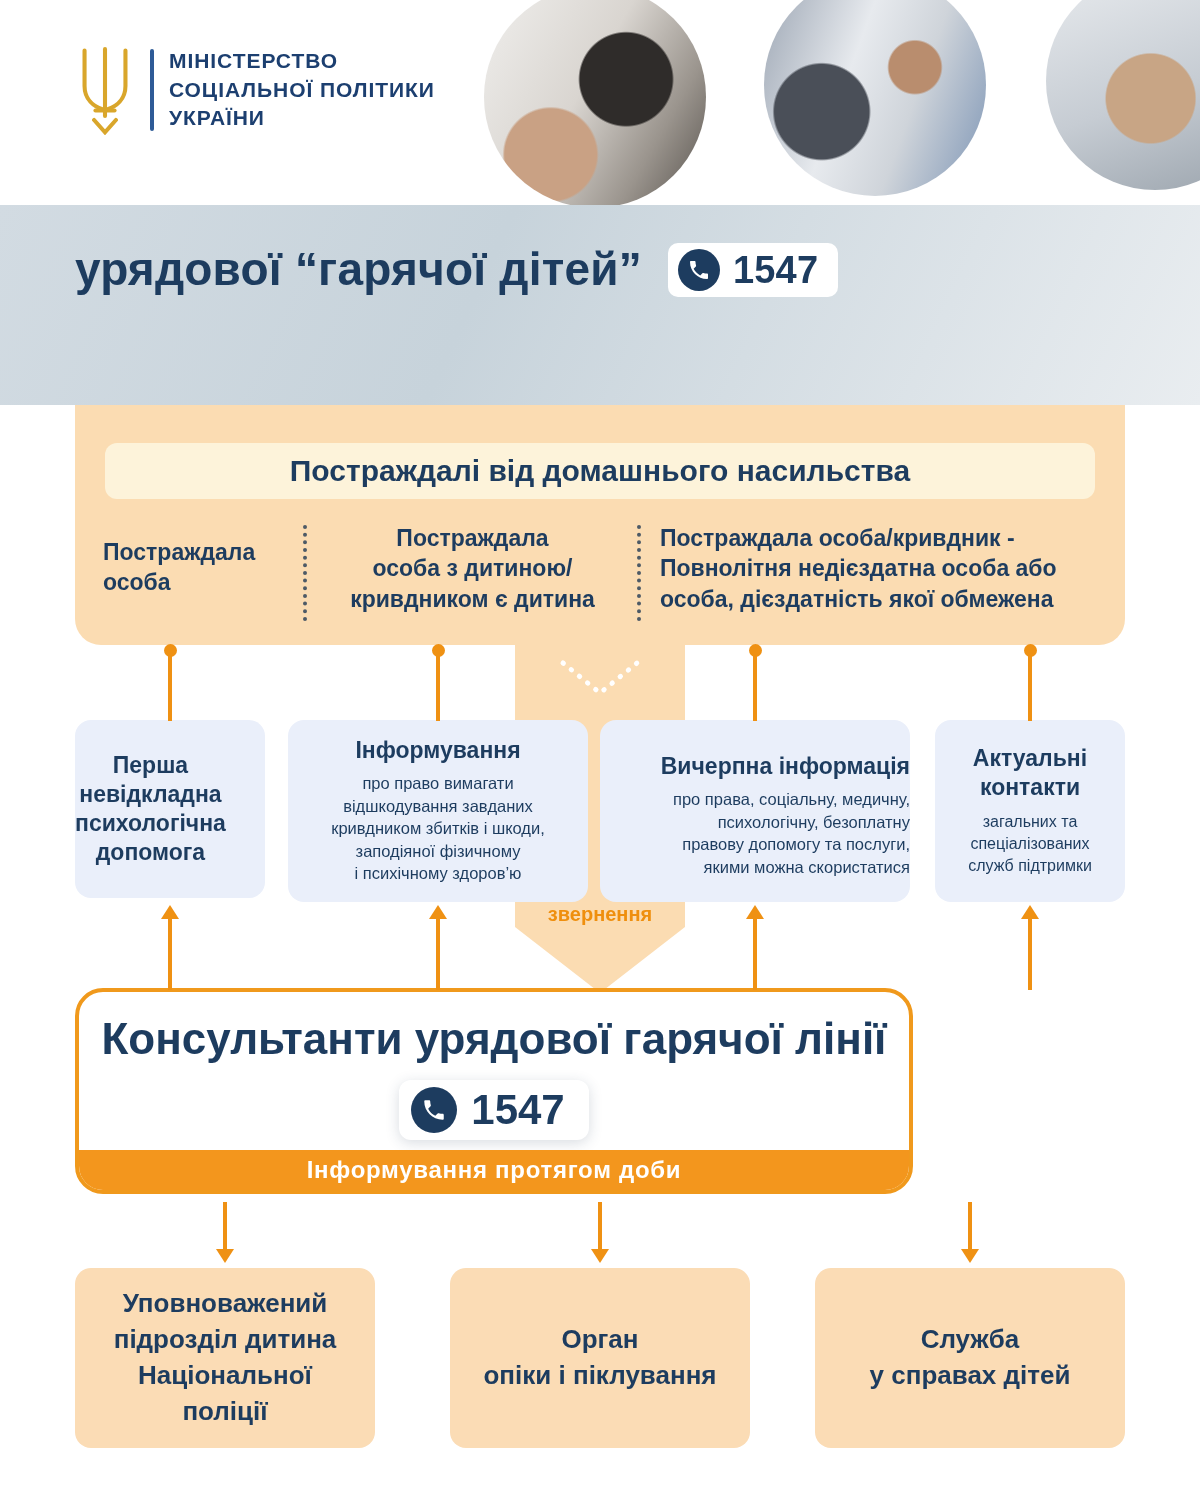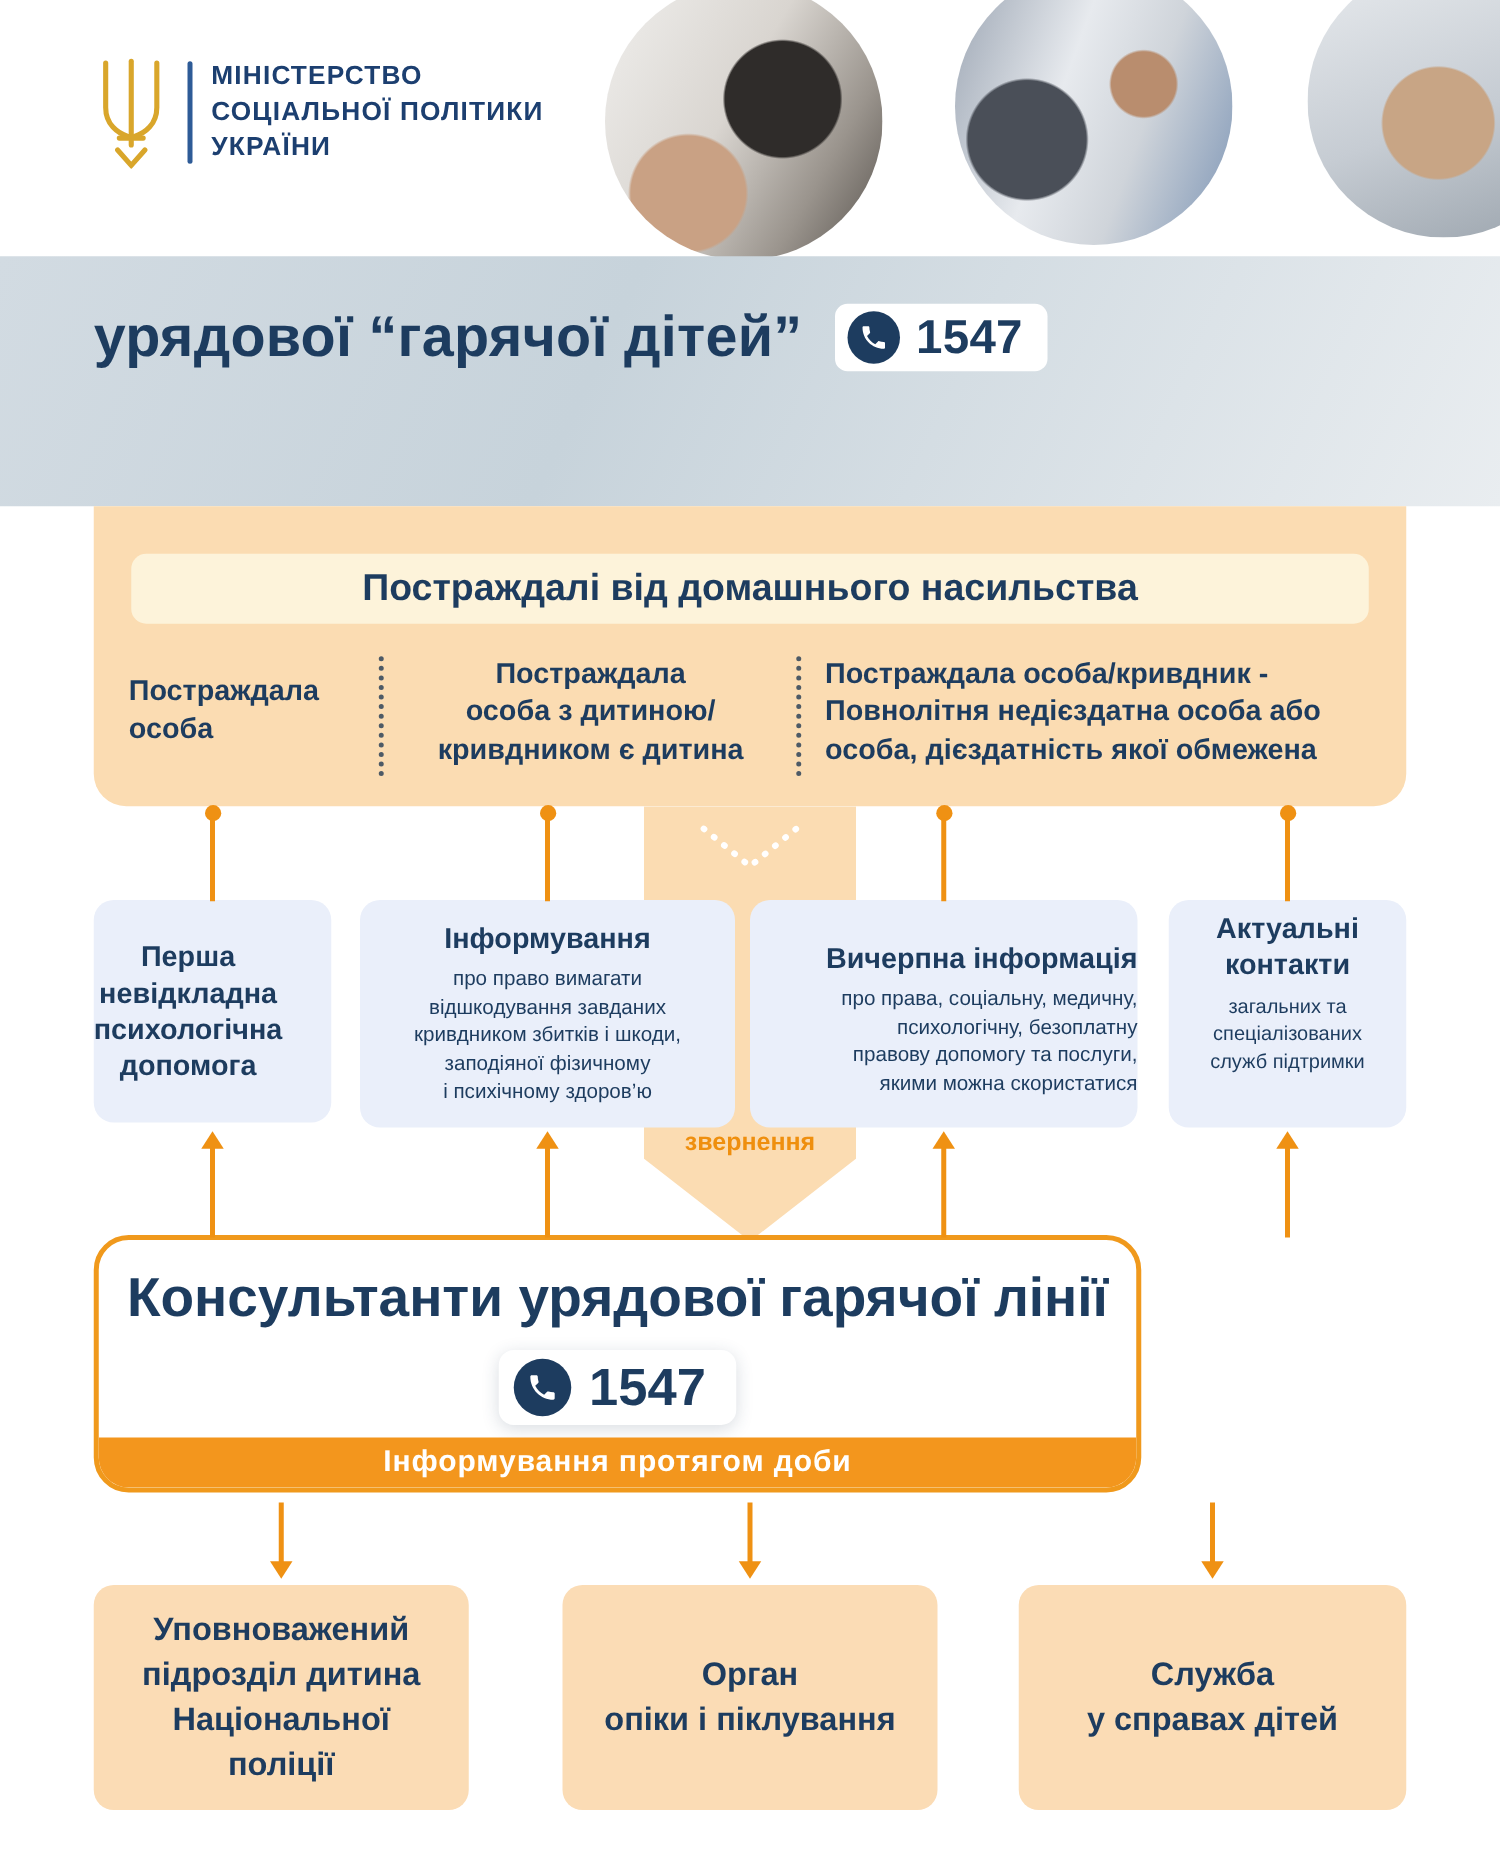--- a/index.html
+++ b/index.html
@@ -58,21 +58,21 @@
   .conn { position:absolute; top:644px; z-index:2; display:flex; flex-direction:column; align-items:center; width:14px; }
   .conn .dot { width:13px; height:13px; border-radius:50%; background:#ef9113; }
   .conn .line { width:3.5px; height:66px; background:#ef9113; margin-top:-2px; }
   .cx1 { left:163px; } .cx2 { left:431px; } .cx3 { left:748px; } .cx4 { left:1023px; }
 
   
   .card { position:absolute; top:720px; background:#eaeffa; border-radius:16px; z-index:1; color:#1d3c5f; text-align:center; }
   .card1 { left:75px;  width:190px; height:178px; display:flex; align-items:center; justify-content:flex-start; font-weight:600; }
   .card2 { left:288px; width:300px; height:182px; padding-top:16px; }
   .card3 { left:600px; width:310px; height:182px; padding-top:32px;text-align:right; }
-  .card4 { left:935px; width:190px; height:182px; padding-top:8px; }
+  .card4 { left:935px; width:190px; height:182px; padding-top:24px; }
   .card-title { font-size:23px; font-weight:800; line-height:1.27; }
   .card1 .card-title { font-weight:600; }
   .card-body { font-size:16.5px; font-weight:500; line-height:1.36; margin-top:7px; }
   .card4 .card-body { font-size:16px; margin-top:9px; }
 
   
   .up { position:absolute; top:905px; z-index:2; }
   .up .head { width:0; height:0; border-left:9px solid transparent; border-right:9px solid transparent; border-bottom:14px solid #ef9113; }
   .up .shaft { width:3.5px; height:72px; background:#ef9113; margin:-1px auto 0; }
   .u1 { left:161px; } .u2 { left:429px; } .u3 { left:746px; } .u4 { left:1021px; }

